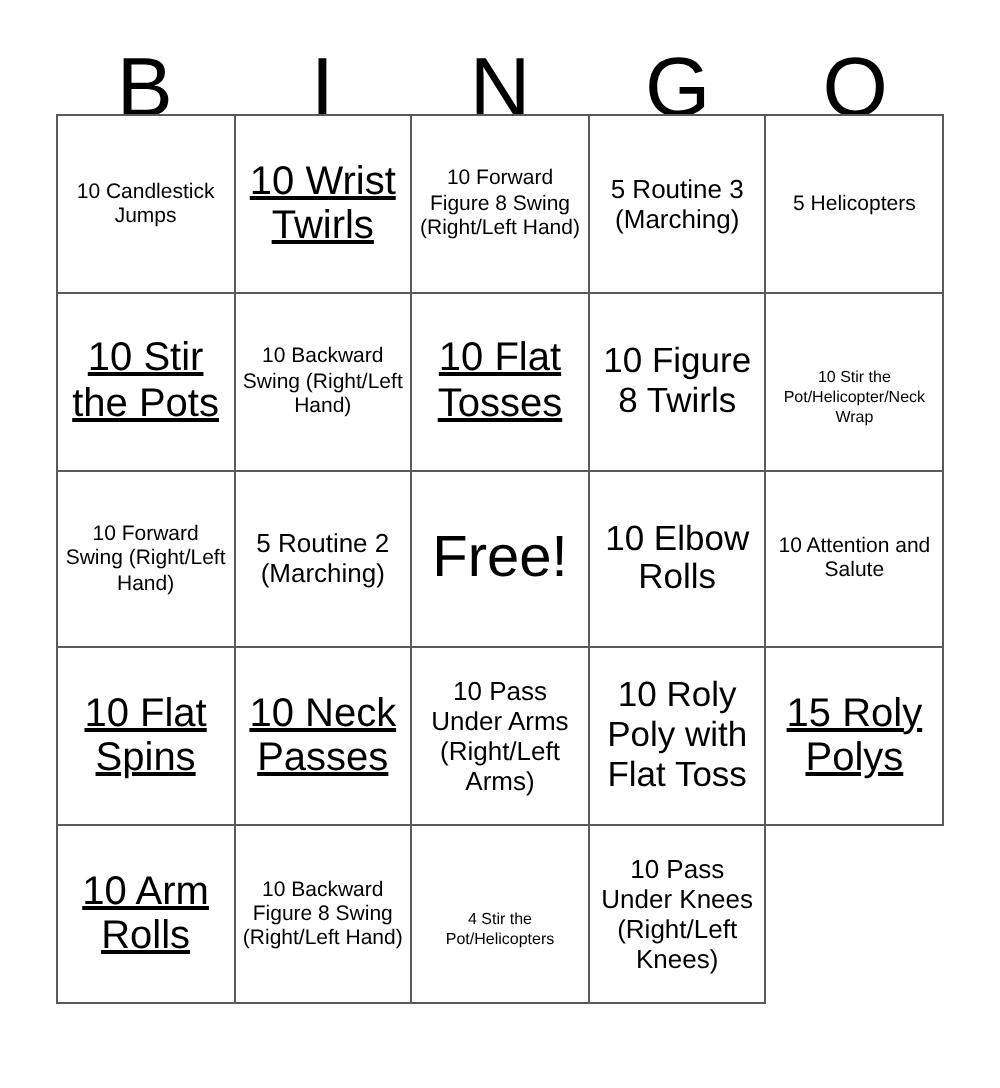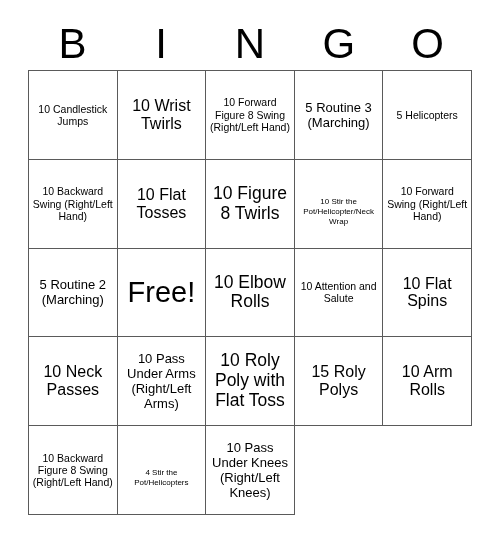--- a/index.html
+++ b/index.html
@@ -42,21 +42,21 @@
     font-weight: normal;
     letter-spacing: 0px;
     color: #000000;
     user-select: none;
   }
 
   
   .grid {
     position: absolute;
     left: 28px;
-    top: 70px;
+    top: 57px;
     width: 444px;
     height: 445px;
     display: grid;
     grid-template-columns: repeat(5, 1fr);
     grid-template-rows: repeat(5, 1fr);
     box-sizing: border-box;
     border-top: 1px solid #5a5a5a;
     border-left: 1px solid #5a5a5a;
     background: #ffffff;
   }
@@ -80,21 +80,21 @@
     line-height: 1.14;
     word-wrap: break-word;
     white-space: pre-line;
   }
 
   
   .fs-xs .cell-text { font-size: 8px;  line-height: 1.22; margin-top: 16px; }
   .fs-sm .cell-text { font-size: 10.5px; line-height: 1.18; }
   .fs-md .cell-text { font-size: 13px; line-height: 1.16; }
   .fs-lg .cell-text { font-size: 17.5px; line-height: 1.14; }
-  .fs-xl .cell-text { font-size: 16px; line-height: 1.12; }
+  .fs-xl .cell-text { font-size: 20px; line-height: 1.12; text-decoration: underline; }
   .fs-free .cell-text { font-size: 29px; line-height: 1.1; }
 </style>
 </head>
 <body>
 
 <div id="bingo-card">
 
   <div class="header-row">
     <div class="header-letter">B</div>
     <div class="header-letter">I</div>
@@ -111,20 +111,23 @@
         <span class="cell-text">10 Wrist Twirls</span>
       </div>
       <div class="cell fs-sm">
         <span class="cell-text">10 Forward Figure 8 Swing (Right/Left Hand)</span>
       </div>
       <div class="cell fs-md">
         <span class="cell-text">5 Routine 3 (Marching)</span>
       </div>
       <div class="cell fs-sm">
         <span class="cell-text">5 Helicopters</span>
+      </div>
+      <div class="cell fs-xl">
+        <span class="cell-text">10 Stir the Pots</span>
       </div>
       <div class="cell fs-sm">
         <span class="cell-text">10 Backward Swing (Right/Left Hand)</span>
       </div>
       <div class="cell fs-xl">
         <span class="cell-text">10 Flat Tosses</span>
       </div>
       <div class="cell fs-lg">
         <span class="cell-text">10 Figure 8 Twirls</span>
       </div>

